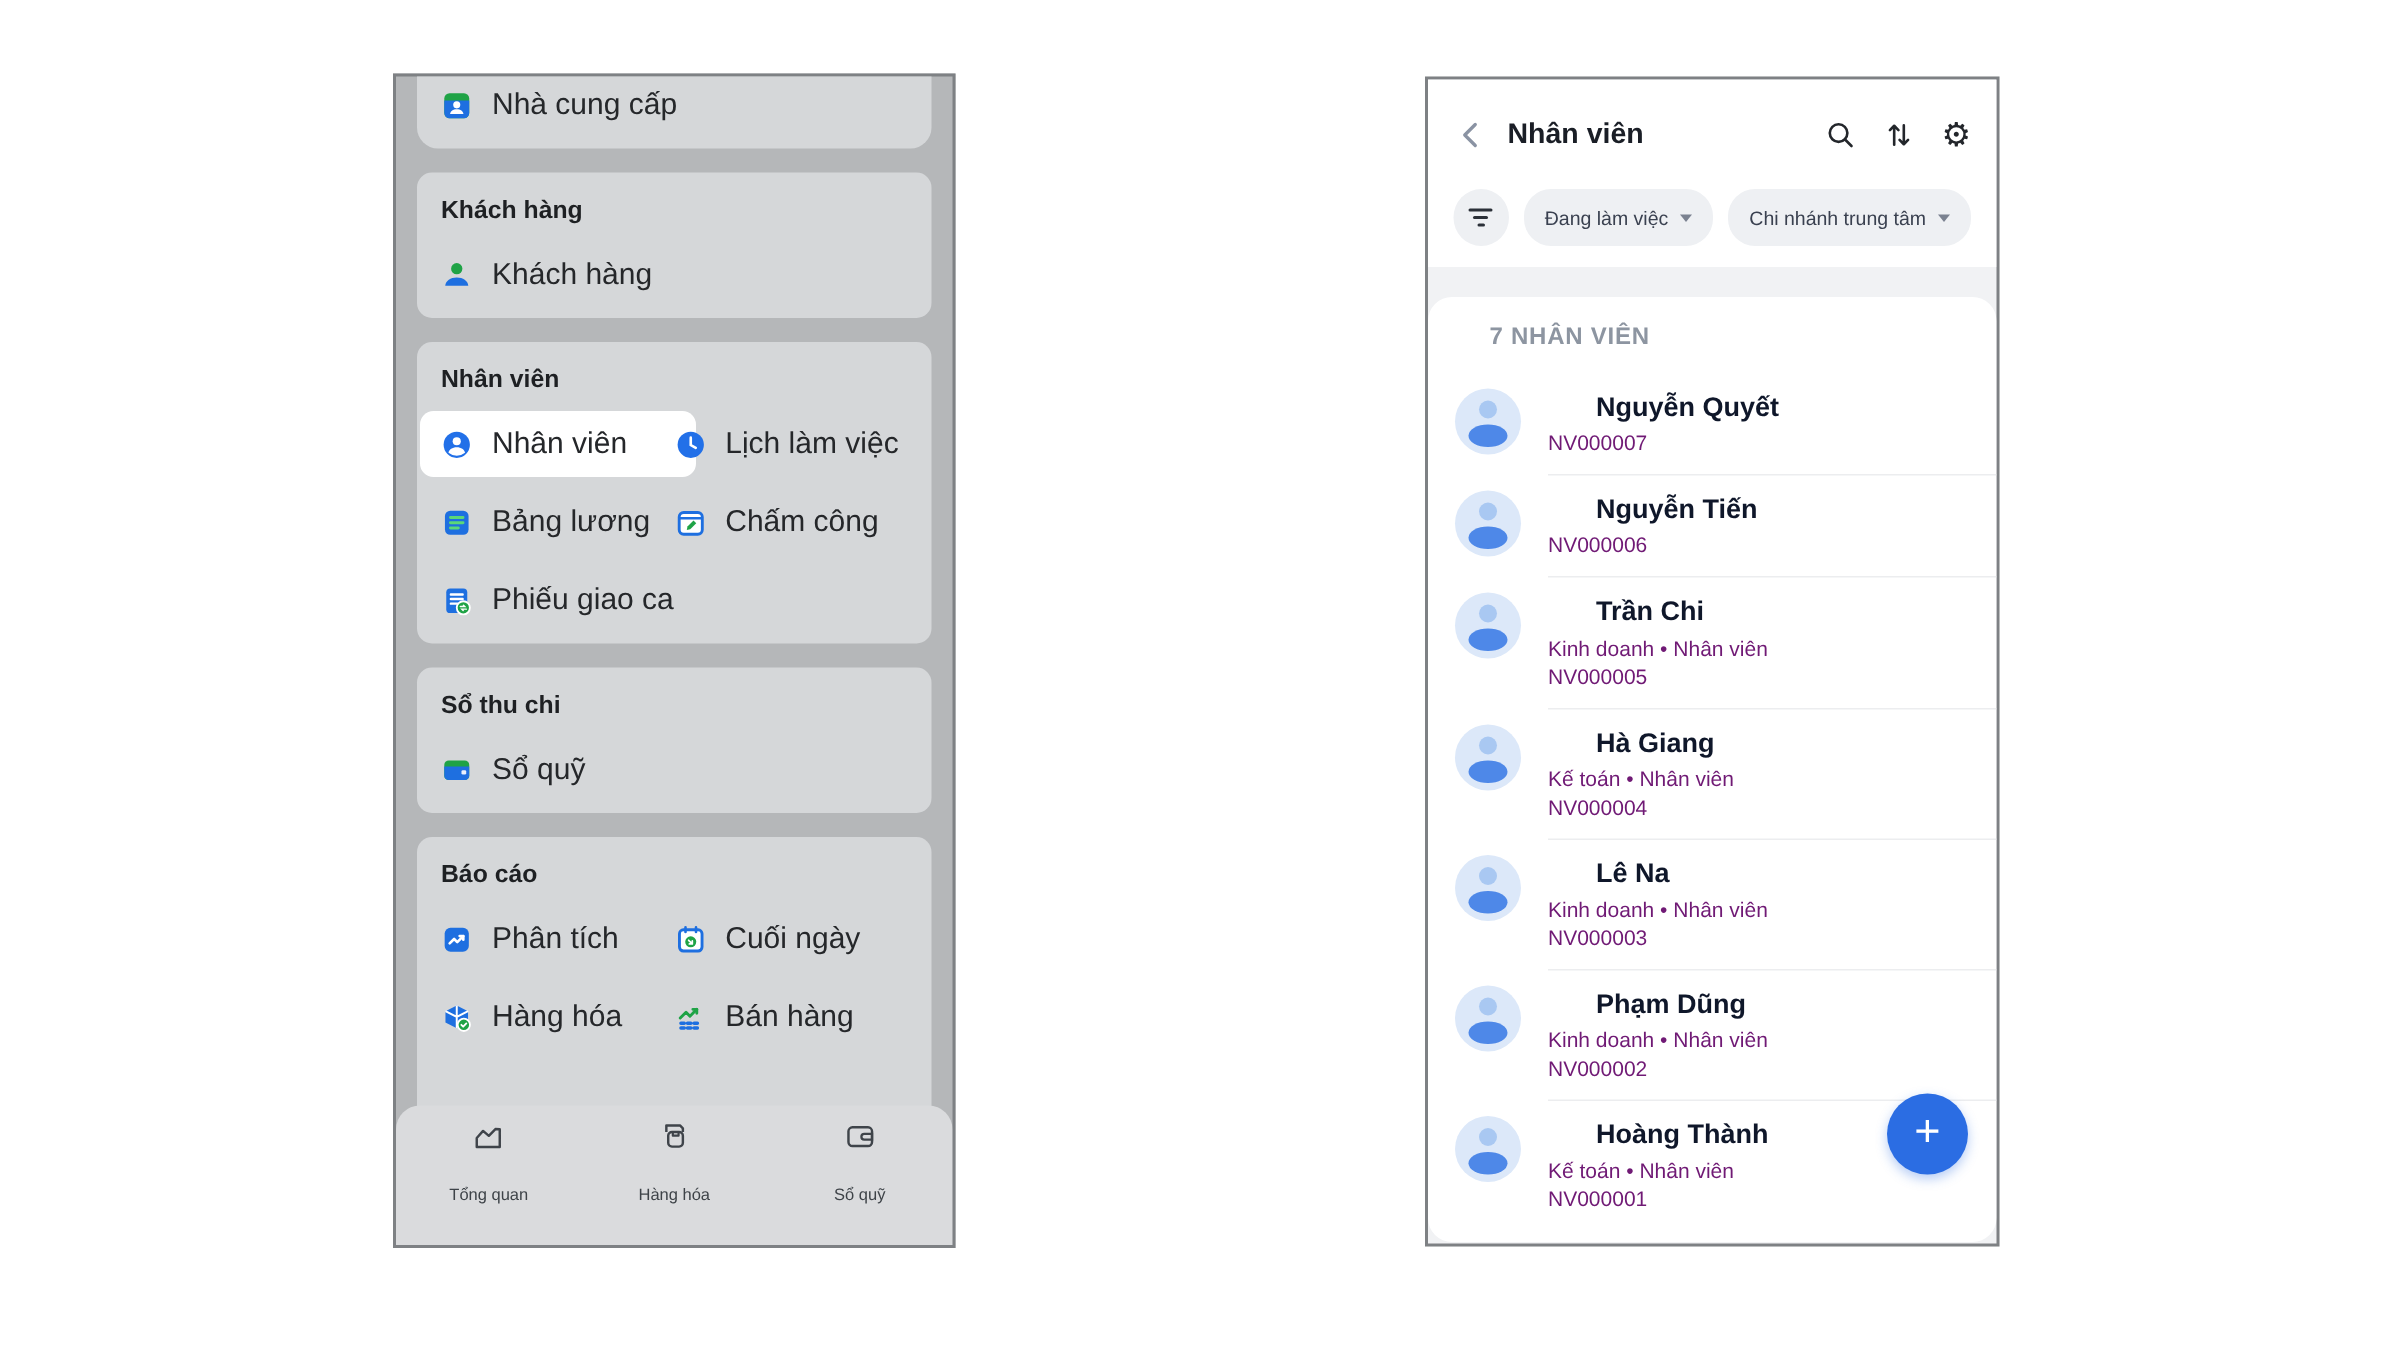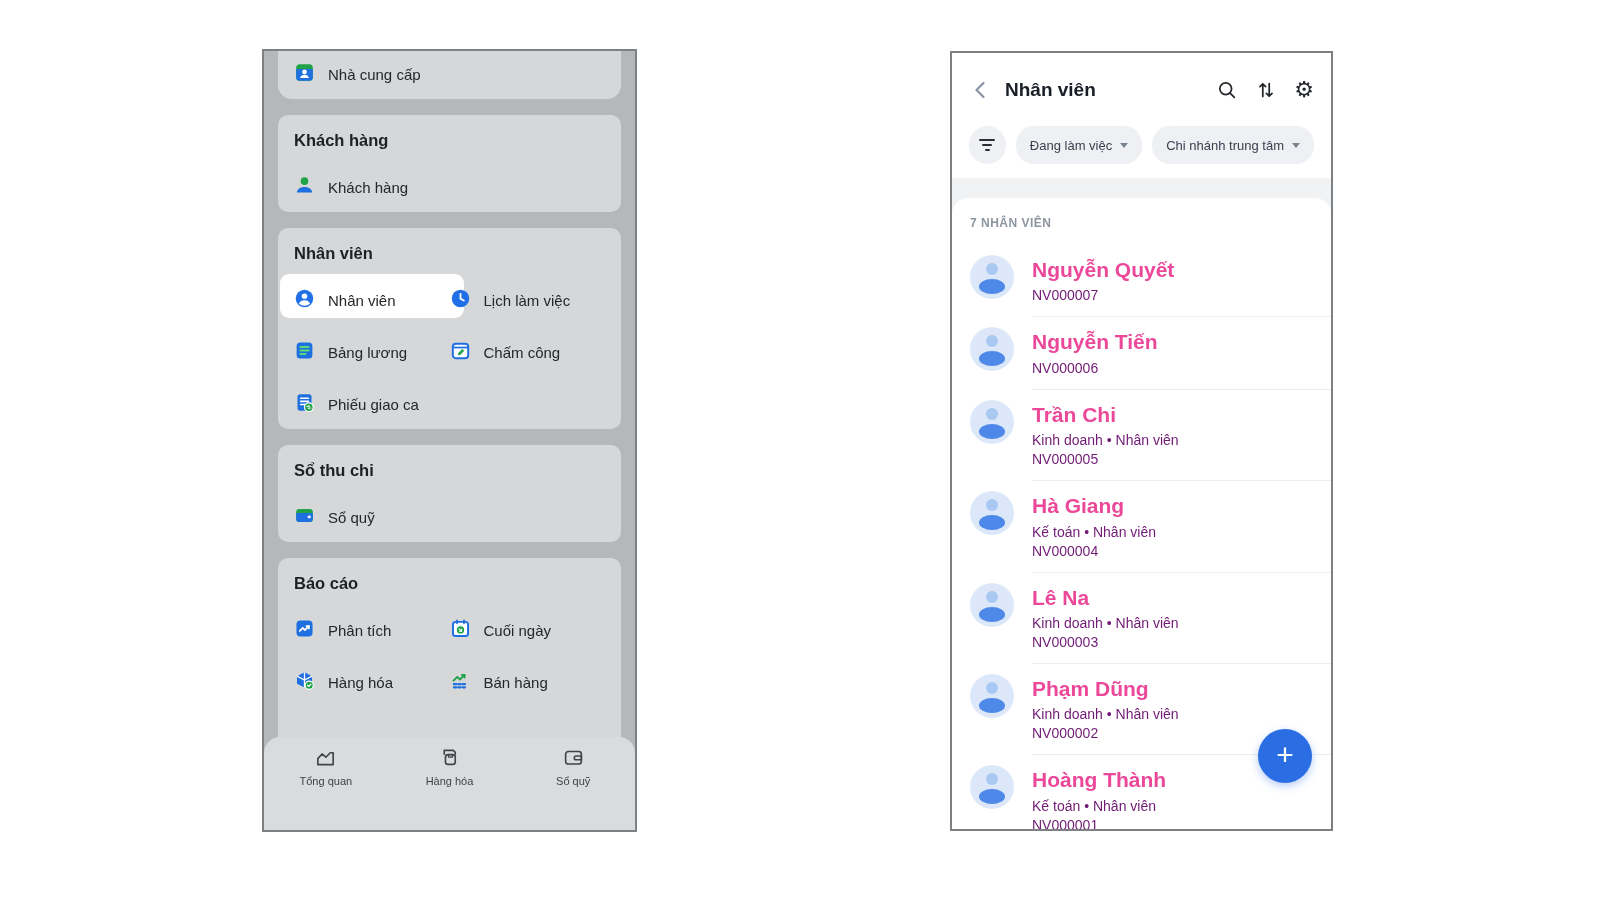--- a/index.html
+++ b/index.html
@@ -9,28 +9,28 @@
   
   .phone { position:absolute; border:2px solid #7e8184; overflow:hidden; }
   .phone-left  { left:262px; top:49px;  width:375px; height:783px; background:#b5b7b9; }
   .phone-right { left:950px; top:51px;  width:383px; height:780px; background:#f1f2f4; }
 
   
   .menu-card { background:#d5d7d9; border-radius:10px; margin:0 14px 16px; padding:16px; }
   .menu-card.partial { margin-top:-30px; padding-top:36px; border-radius:0 0 14px 14px; }
   .section-title { font-size:16.5px; font-weight:bold; color:#1e2023; margin-bottom:20px; }
   .menu-grid { display:grid; grid-template-columns:1fr 1fr; row-gap:26px; }
-  .menu-item { display:flex; align-items:flex-end; gap:13px; font-size:15px; color:#25272a; height:26px; cursor:default; }
+  .menu-item { display:flex; align-items:center; gap:13px; font-size:20px; color:#25272a; height:26px; cursor:default; }
   .menu-item svg { width:21px; height:21px; flex:0 0 21px; display:block; }
   .menu-item.spotlight { background:#ffffff; border-radius:9px; padding:9px 14px; margin:-9px -14px; height:44px; }
   .card-bottom-pad { padding-bottom:86px; margin-bottom:0; }
 
   
   .bottom-nav { position:absolute; left:0; right:0; bottom:0; height:93px; background:#dadbdd; border-radius:16px 16px 0 0; display:flex; padding-top:9px; }
-  .nav-tab { flex:1; display:flex; flex-direction:column; align-items:center; gap:6px; position:relative; }
+  .nav-tab { flex:1; display:flex; flex-direction:column; align-items:center; gap:22px; position:relative; }
   .nav-tab svg { width:23px; height:23px; display:block; position:relative; z-index:2; }
   .nav-label { font-size:11px; color:#3e4348; position:relative; z-index:2; }
   .nav-tab.active .nav-label { color:#2270e8; font-weight:bold; }
   .nav-spotlight { position:absolute; left:1px; right:-2px; top:-11px; height:71px; background:#ffffff; border-radius:10px 0 0 10px; z-index:1; }
   .nav-indicator { position:absolute; left:50%; transform:translateX(-50%); top:-5px; width:46px; height:4.5px; border-radius:3px; background:#2270e8; z-index:3; }
 
   
   .r-top { background:#ffffff; padding:0 17px 14px; }
   .r-header { height:73px; display:flex; align-items:center; }
   .r-back { width:24px; height:24px; margin-right:12px; cursor:pointer; }
@@ -39,27 +39,27 @@
   .r-hicons svg { width:22px; height:22px; display:block; }
   .gear-glyph { font-size:22px; line-height:22px; color:#23262b; }
   .filter-row { display:flex; align-items:center; gap:10px; }
   .filter-circle { width:38px; height:38px; border-radius:50%; background:#eef0f3; display:flex; flex-direction:column; align-items:center; justify-content:center; gap:3px; }
   .fl-bar { background:#2b3038; border-radius:1.5px; height:2.3px; }
   .fl-1 { width:16px; } .fl-2 { width:10px; } .fl-3 { width:5px; }
   .chip { height:38px; background:#eef0f3; border-radius:18px; display:flex; align-items:center; gap:8px; padding:0 14px; font-size:13px; color:#3a4150; white-space:nowrap; }
   .chip-caret { width:0; height:0; border-left:4.5px solid transparent; border-right:4.5px solid transparent; border-top:5.5px solid #7b8290; margin-top:1px; }
 
   .r-card { margin-top:20px; background:#ffffff; border-radius:16px; padding-bottom:8px; }
-  .count-label { padding:18px 18px 14px; font-size:12px; font-weight:bold; letter-spacing:.5px; color:#8d95a1; }
+  .count-label { padding:18px 18px 14px; font-size:16px; font-weight:bold; letter-spacing:.5px; color:#8d95a1;margin-left:23px; }
   .emp-row { display:flex; gap:18px; padding:11px 18px 13px; position:relative; }
   .emp-row + .emp-row::before { content:""; position:absolute; top:0; left:80px; right:0; height:1px; background:#ecedef; }
   .avatar { width:44px; height:44px; border-radius:50%; background:#dce8f9; position:relative; flex:0 0 44px; overflow:hidden; }
   .avatar .head { position:absolute; top:8px; left:50%; transform:translateX(-50%); width:12px; height:12px; border-radius:50%; background:#a9c8f2; }
   .avatar .body { position:absolute; bottom:5px; left:50%; transform:translateX(-50%); width:26px; height:15px; border-radius:50%; background:#4e88e8; }
-  .emp-name { font-size:21px; font-weight:bold; color:#ec4899; line-height:1.4; }
+  .emp-name { font-size:18px; font-weight:bold; color:#0f172a; line-height:1.4;margin-left:32px; }
   .emp-role, .emp-id { font-size:14px; color:#701a75; margin-top:3px; }
   .fab { position:absolute; right:19px; bottom:46px; width:54px; height:54px; border-radius:50%; background:#2b6de3; box-shadow:0 3px 8px rgba(43,109,227,.35); display:flex; align-items:center; justify-content:center; cursor:pointer; }
   .fab span { color:#ffffff; font-size:30px; font-weight:300; line-height:1; margin-top:-2px; }
 </style>
 </head>
 <body>
 
 <div class="canvas">
 
   <div class="phone phone-left">

